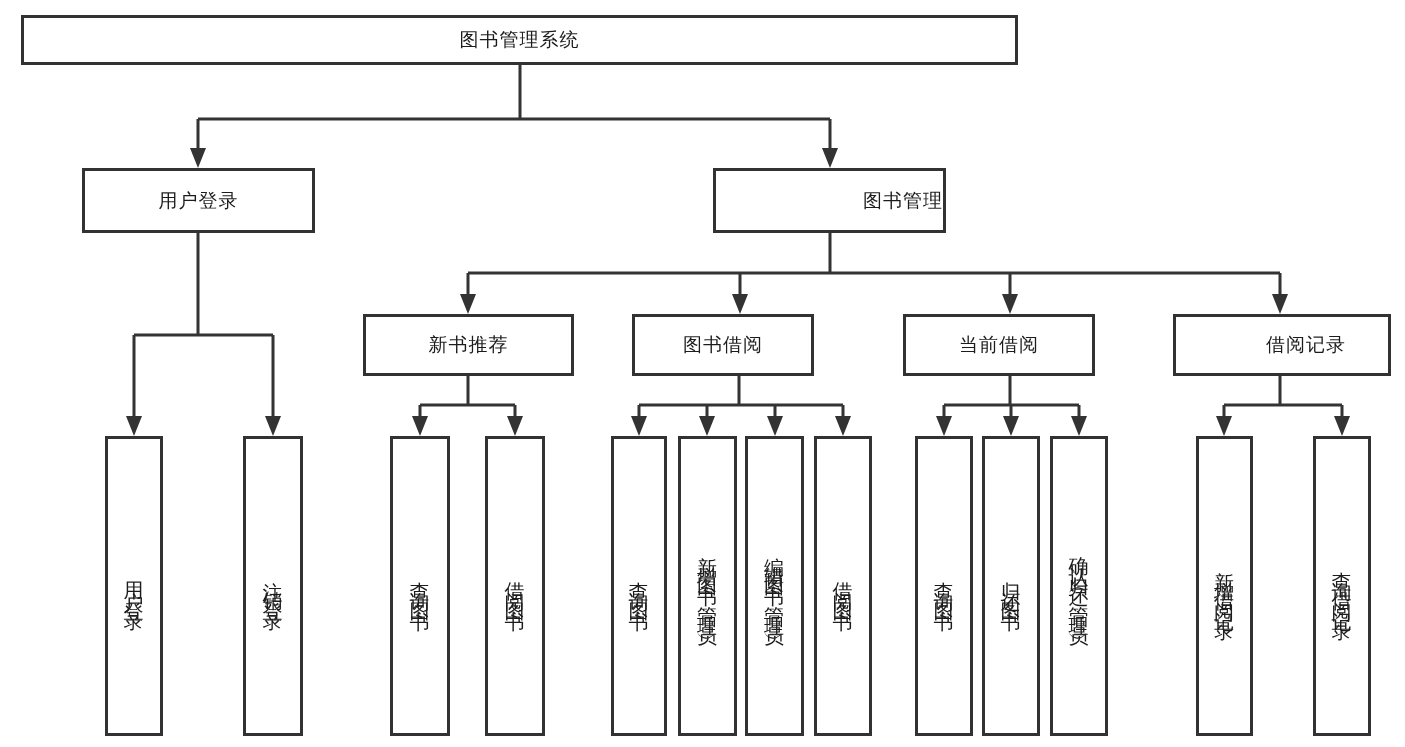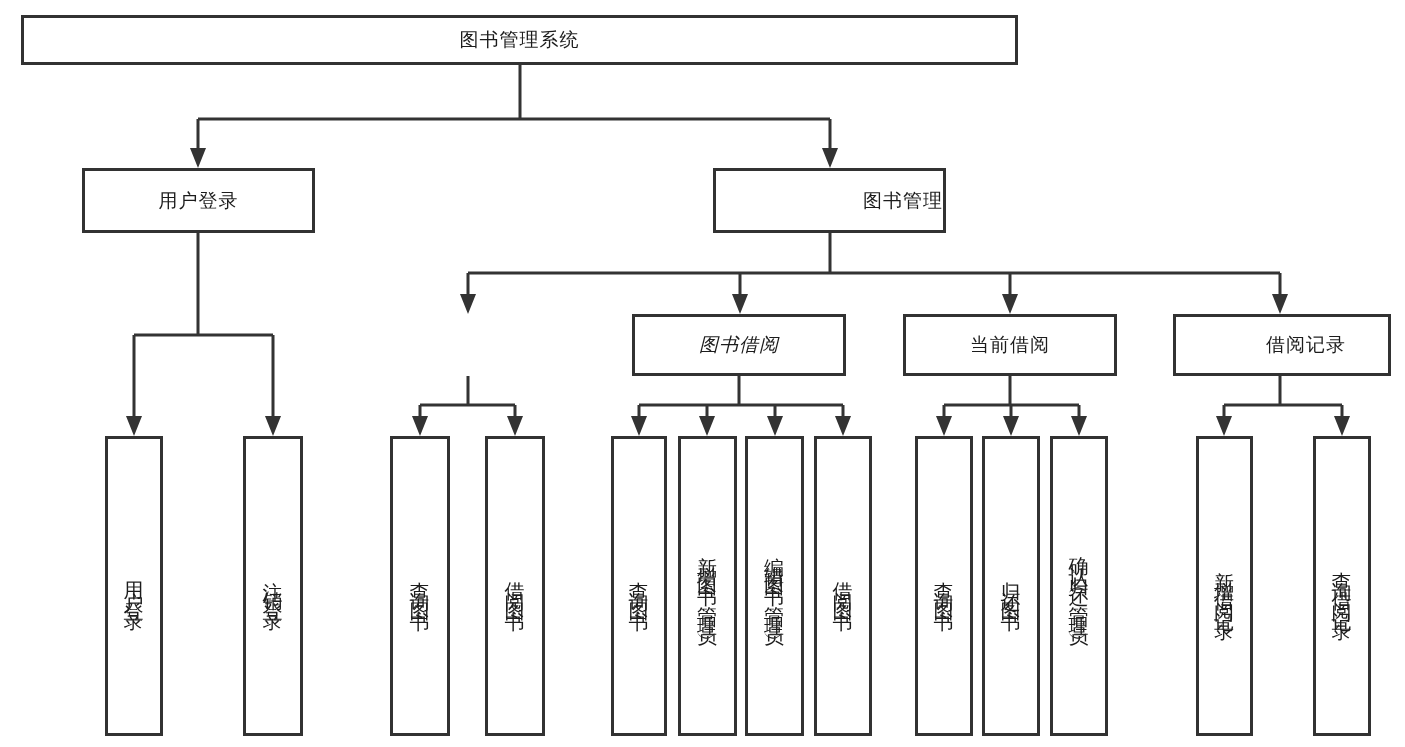--- a/index.html
+++ b/index.html
@@ -110,24 +110,27 @@
     <span class="hlabel">图书管理系统</span>
   </div>
 
   <div class="node" style="left:82px; top:168px; width:233px; height:65px;">
     <span class="hlabel">用户登录</span>
   </div>
   <div class="node" style="left:713px; top:168px; width:233px; height:65px;justify-content:flex-end;">
     <span class="hlabel">图书管理</span>
   </div>
 
-  <div class="node" style="left:632px; top:314px; width:214px; height:62px;font-style:italic;">
+  <div class="node" style="left:363px; top:314px; width:211px; height:62px;">
+    <span class="hlabel">新书推荐</span>
+  </div>
+  <div class="node" style="left:632px; top:314px; width:182px; height:62px;">
     <span class="hlabel">图书借阅</span>
   </div>
-  <div class="node" style="left:903px; top:314px; width:214px; height:62px;">
+  <div class="node" style="left:903px; top:314px; width:192px; height:62px;">
     <span class="hlabel">当前借阅</span>
   </div>
   <div class="node" style="left:1173px; top:314px; width:218px; height:62px;padding-left:48px;">
     <span class="hlabel">借阅记录</span>
   </div>
 
   <div class="node leaf" style="left:105px; width:58px;">
     <span class="vlabel">用户登录</span>
   </div>
   <div class="node leaf" style="left:243px; width:60px;">

